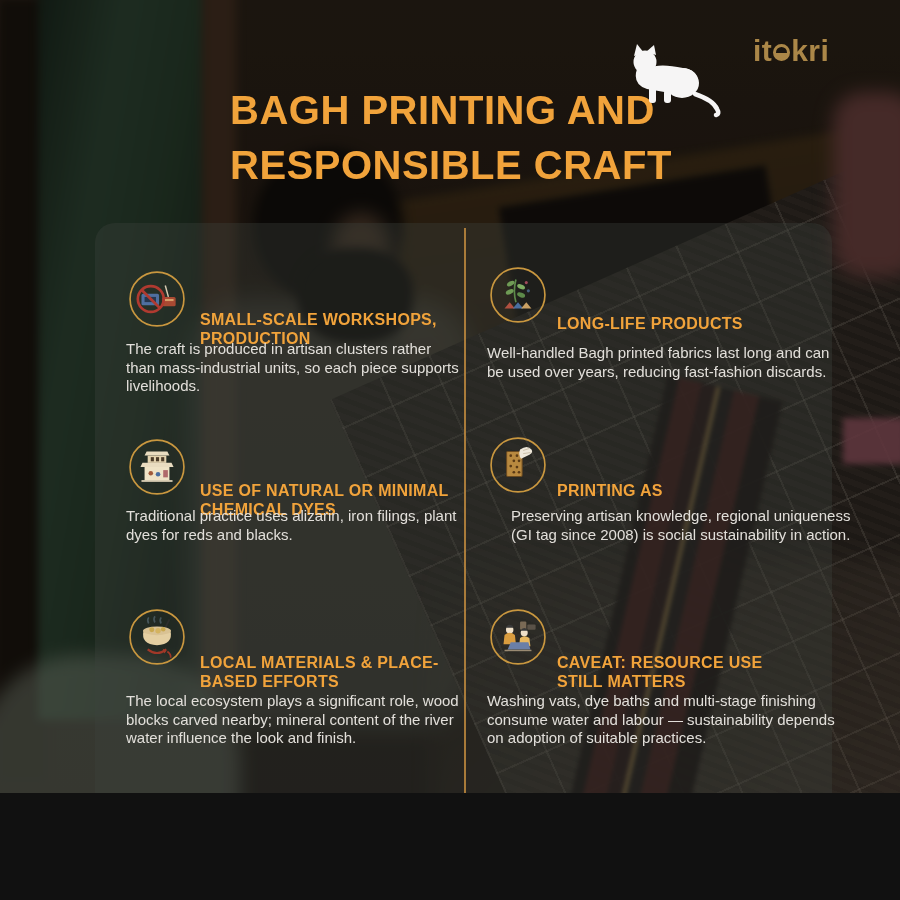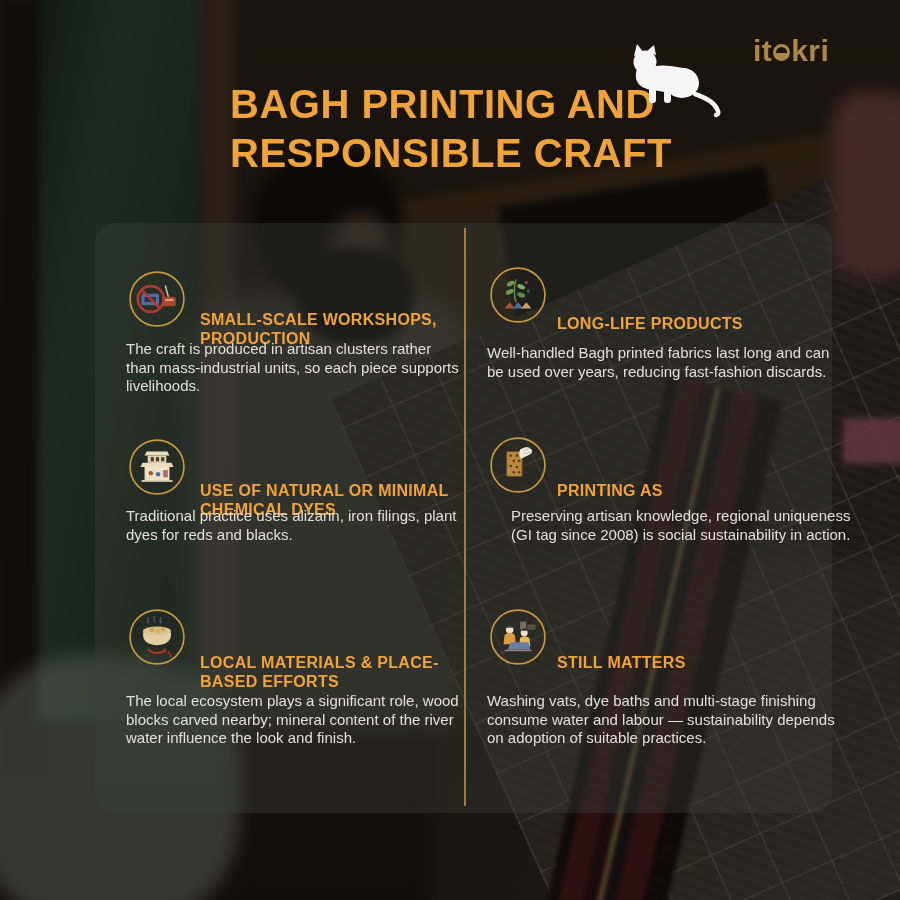--- a/index.html
+++ b/index.html
@@ -1,16 +1,16 @@
 <!DOCTYPE html>
 <html><head>
 <meta charset="utf-8">
 <style>
   html,body{margin:0;padding:0;background:#111;}
-  #stage{position:relative;width:900px;height:900px;overflow:hidden;
+  #stage{position:relative;width:900px;height:793px;overflow:hidden;
          font-family:"Liberation Sans",sans-serif;background:#1c1510;}
   #stage *{box-sizing:border-box;}
   .abs{position:absolute;}
 
   
   .bg{position:absolute;inset:0;overflow:hidden;background:
       linear-gradient(180deg,#2b2117 0%,#241a12 45%,#1b1410 100%);}
   .bg-darkleft{left:0;top:0;width:46px;height:780px;background:#17120c;filter:blur(4px);}
   .bg-door{left:38px;top:-10px;width:170px;height:730px;
       background:linear-gradient(100deg,#16281d 0%,#2f4c39 30%,#27422f 55%,#16281d 85%);
@@ -63,21 +63,21 @@
   .divider{left:464px;top:228px;width:2px;height:578px;background:#c08a3e;opacity:.85;}
 
   .logo{left:753px;top:34px;font-size:30px;font-weight:bold;color:#b8914d;
       letter-spacing:.5px;opacity:.92;}
   .logo .o{display:inline-block;width:.56em;height:.56em;border:.10em solid #b8914d;
       border-radius:50%;background:linear-gradient(to top,#b8914d 45%,transparent 45%);
       margin:0 1px;}
 
   .title{left:230px;top:80px;color:#f1a33b;font-weight:bold;font-size:40px;
       line-height:49px;letter-spacing:.5px;}
-  .title span{display:block;}
+  .title span{display:block;margin-top:6px;}
   .cat{left:620px;top:42px;}
 
   .feat-heading{color:#f1a33b;font-weight:bold;font-size:16px;line-height:19px;
       letter-spacing:.3px;margin-top:44px;}
   .feat-heading span{display:block;}
   .feat-body{color:#e2dfda;font-size:15px;line-height:18.5px;}
   .icon-circle{width:58px;height:58px;}
 
   .col-l .feat-heading{left:200px;width:252px;}
   .col-r .feat-heading{left:557px;width:272px;}
@@ -239,18 +239,19 @@
       <circle cx="20" cy="21" r="3.6" fill="#efe0c8"></circle>
       <path d="M16.5,19 a3.6,3.6 0 0,1 7,0 z" fill="#3a3a3a"></path>
       <path d="M15,26 q5,-4 10,0 l1,9 h-12 z" fill="#d99c3f"></path>
       <circle cx="34" cy="24" r="3.4" fill="#efe0c8"></circle>
       <path d="M30.8,22 a3.4,3.4 0 0,1 6.6,0 z" fill="#3a3a3a"></path>
       <path d="M30,29 q4,-3.5 9,0 l1,8 h-11 z" fill="#e8b860"></path>
       <polygon points="21,33 38,33 40,40 18,40" fill="#6a7fa8"></polygon>
       <line x1="15" y1="41" x2="41" y2="41" stroke="#9a8a72" stroke-width="1.4"></line>
     </svg>
     <div class="abs feat-heading" style="left:557px;top:609px;width:272px">
+      <span>CAVEAT: RESOURCE USE</span>
       <span>STILL MATTERS</span>
     </div>
     <div class="abs feat-body" style="left:487px;top:692px;width:352px">Washing vats, dye baths and multi-stage finishing consume water and labour — sustainability depends on adoption of suitable practices.</div>
   </div>
 
 </div>
 
 </body></html>

